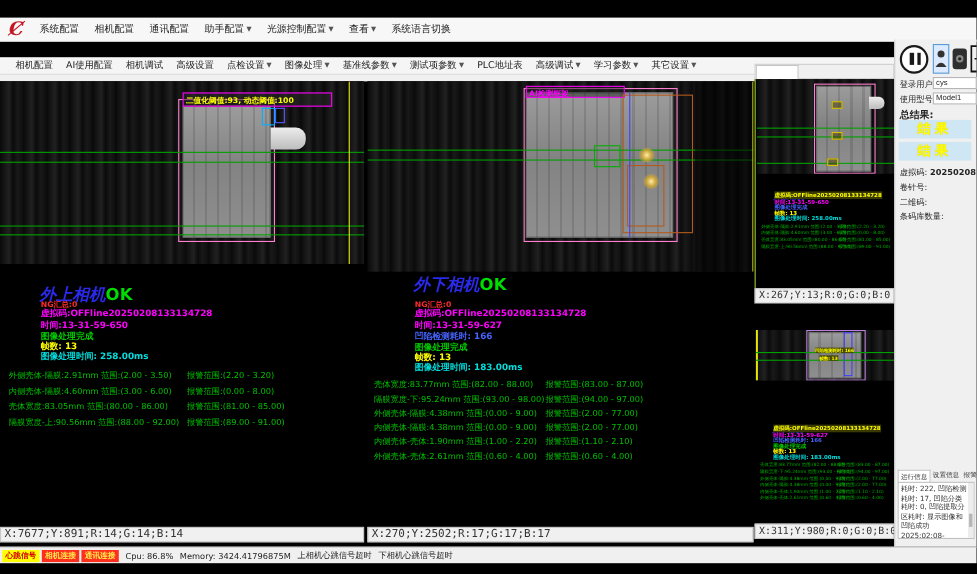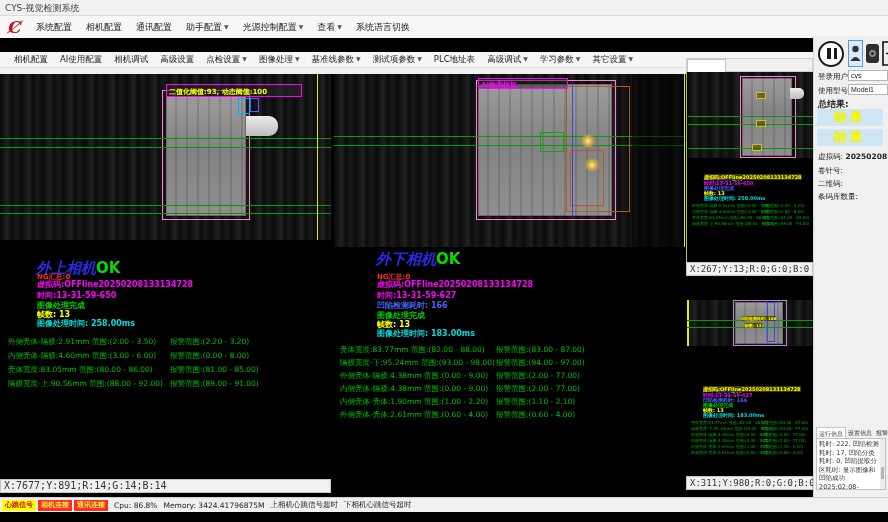--- a/index.html
+++ b/index.html
@@ -79,23 +79,20 @@
   .badge{height:11px;line-height:11px;padding:0 3px;margin-left:2px;font-size:7px;font-weight:bold;white-space:nowrap;}
   .badge.yellow{background:#ffff00;color:#d00000;}
   .badge.red{background:#ff2f1e;color:#ffe94a;}
   .sb-text{margin-left:6px;white-space:nowrap;}
 </style>
 </head>
 <body>
 
 <div class="root">
 
-  <div class="abs titlebar">
-    <span>CYS-视觉检测系统</span>
-  </div>
 
   <div class="abs menubar">
     <span class="logo">Ȼ</span>
     <span class="menu-item">系统配置</span>
     <span class="menu-item">相机配置</span>
     <span class="menu-item">通讯配置</span>
     <span class="menu-item"><span>助手配置</span><span class="dd">▼</span></span>
     <span class="menu-item"><span>光源控制配置</span><span class="dd">▼</span></span>
     <span class="menu-item"><span>查看</span><span class="dd">▼</span></span>
     <span class="menu-item">系统语言切换</span>
@@ -196,20 +193,21 @@
     <div class="meas" style="left:162px;top:284px;">报警范围:(94.00 - 97.00)</div>
     <div class="meas" style="left:6px;top:297px;">外侧壳体-隔膜:4.38mm 范围:(0.00 - 9.00)</div>
     <div class="meas" style="left:162px;top:297px;">报警范围:(2.00 - 77.00)</div>
     <div class="meas" style="left:6px;top:310px;">内侧壳体-隔膜:4.38mm 范围:(0.00 - 9.00)</div>
     <div class="meas" style="left:162px;top:310px;">报警范围:(2.00 - 77.00)</div>
     <div class="meas" style="left:6px;top:323px;">内侧壳体-壳体:1.90mm 范围:(1.00 - 2.20)</div>
     <div class="meas" style="left:162px;top:323px;">报警范围:(1.10 - 2.10)</div>
     <div class="meas" style="left:6px;top:336px;">外侧壳体-壳体:2.61mm 范围:(0.60 - 4.00)</div>
     <div class="meas" style="left:162px;top:336px;">报警范围:(0.60 - 4.00)</div>
   </div>
+  <div class="coord-bar" style="left:334px;top:479px;width:351px;">X:270;Y:2502;R:17;G:17;B:17</div>
 
   <div class="abs side-tabs">
     <span class="side-tab sel">输出图像0</span>
     <span class="side-tab">相机原始图像</span>
     <span class="side-tab">凹陷原始图像</span>
   </div>
 
   <div class="abs panel" style="left:686px;top:72px;width:127px;height:190px;border-left:1px solid #9acd32;">
     <div class="img-area" style="left:1px;top:0;width:126px;height:86px;">
       <div class="part" style="left:54px;top:6px;width:50px;height:78px;">

